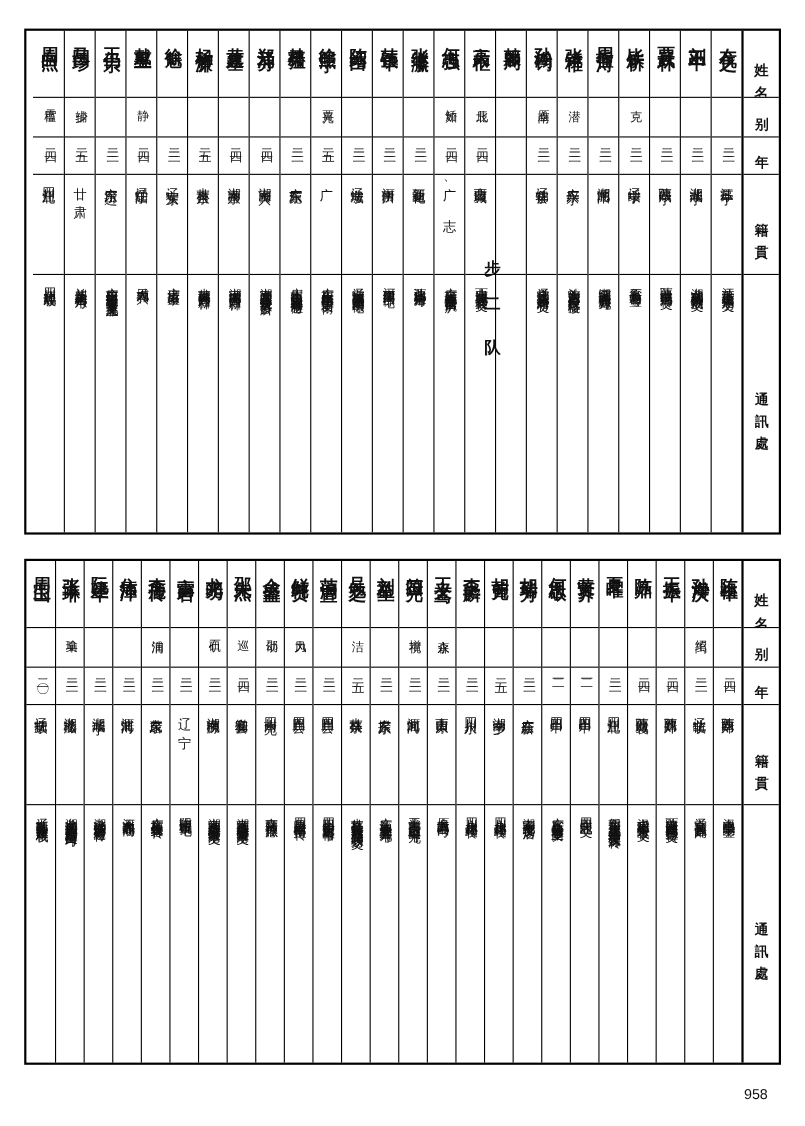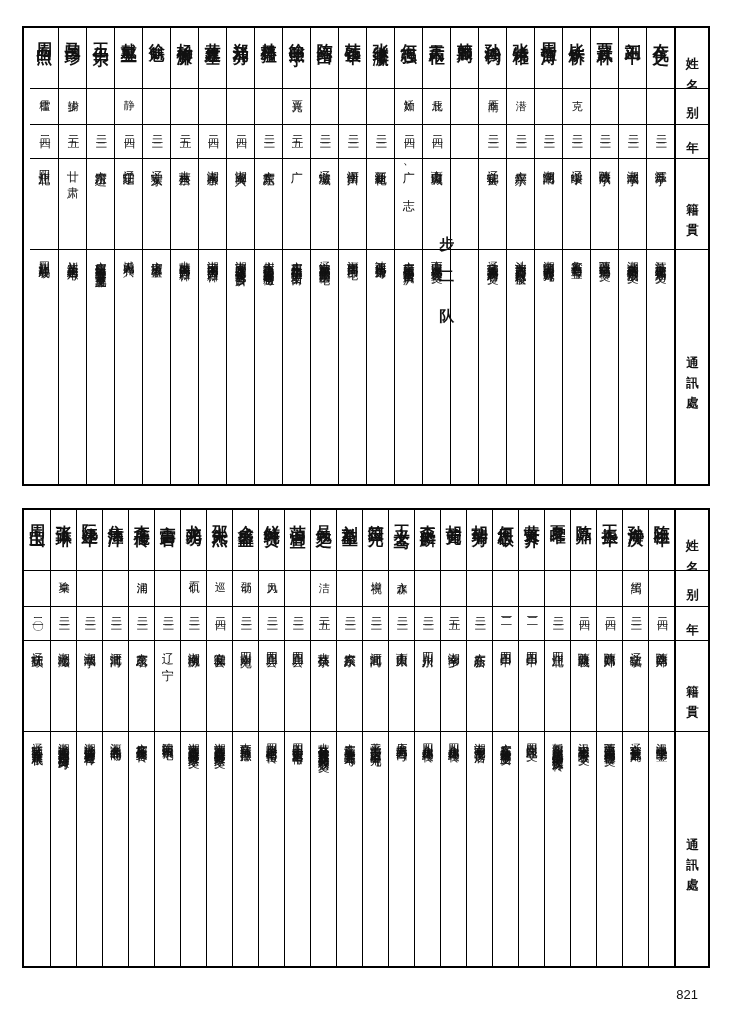--- a/index.html
+++ b/index.html
@@ -868,17 +868,17 @@
         </div>
         <div class="cell r-native c-native">
           <span class="vtxt">辽宁抚顺</span>
         </div>
         <div class="cell r-addr c-addr">
           <span class="vtxt">辽中抚顺县千金寨永巨粮栈</span>
         </div>
       </div>
     </div>
 
-  <div class="pageno">821</div>
+  <div class="pageno">958</div>
 <div class="unit-cell" style="position: absolute; left: 431px; top: 190px; width: 30px; height: 150px; display: flex; align-items: center; justify-content: center;">
       <span class="vtxt">步 二 队</span>
     </div>
   </div>
 
 </body></html>

